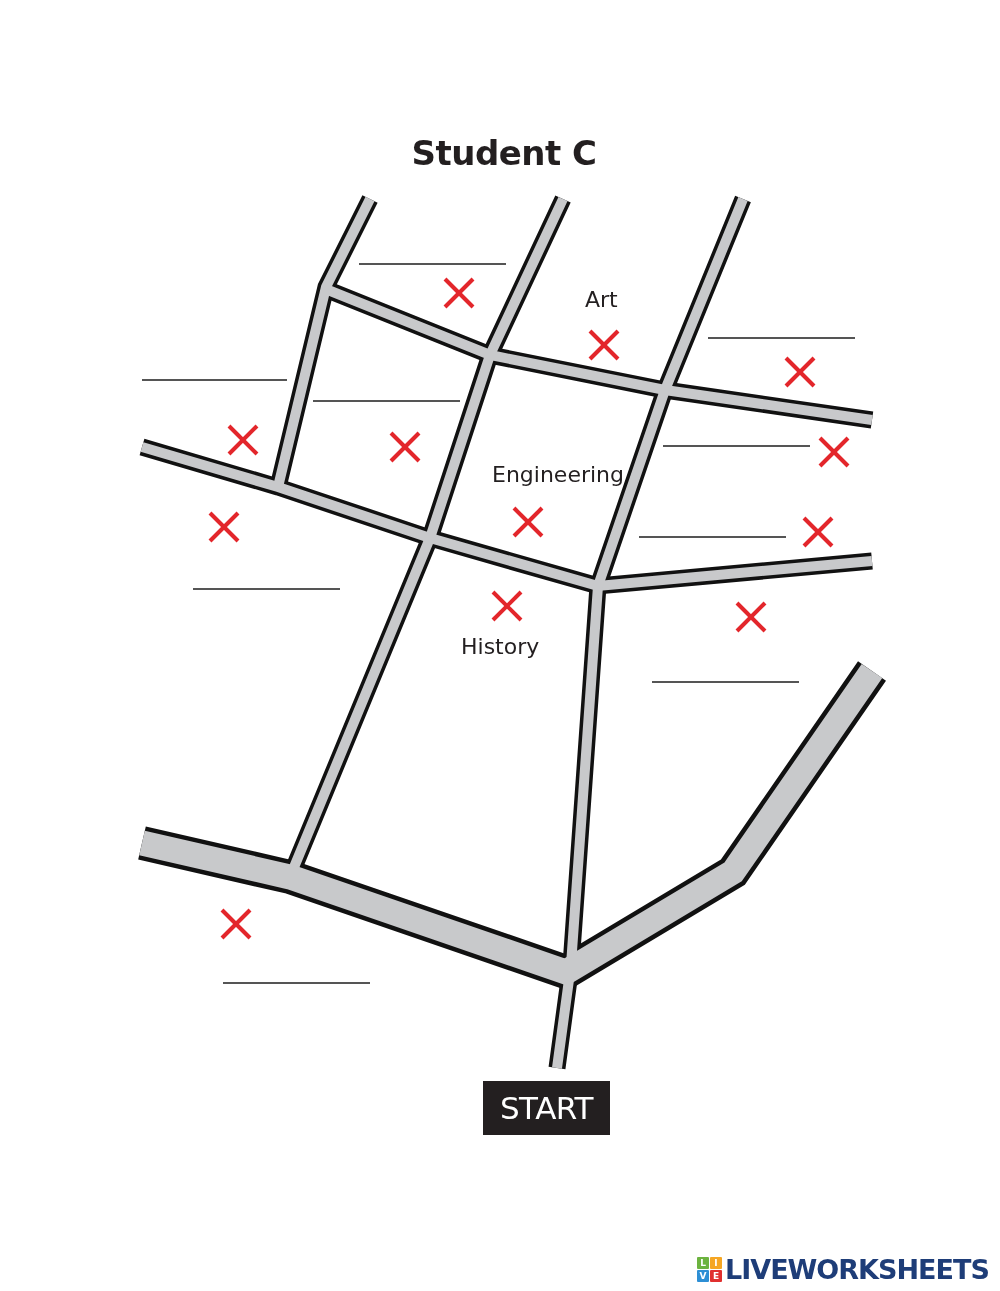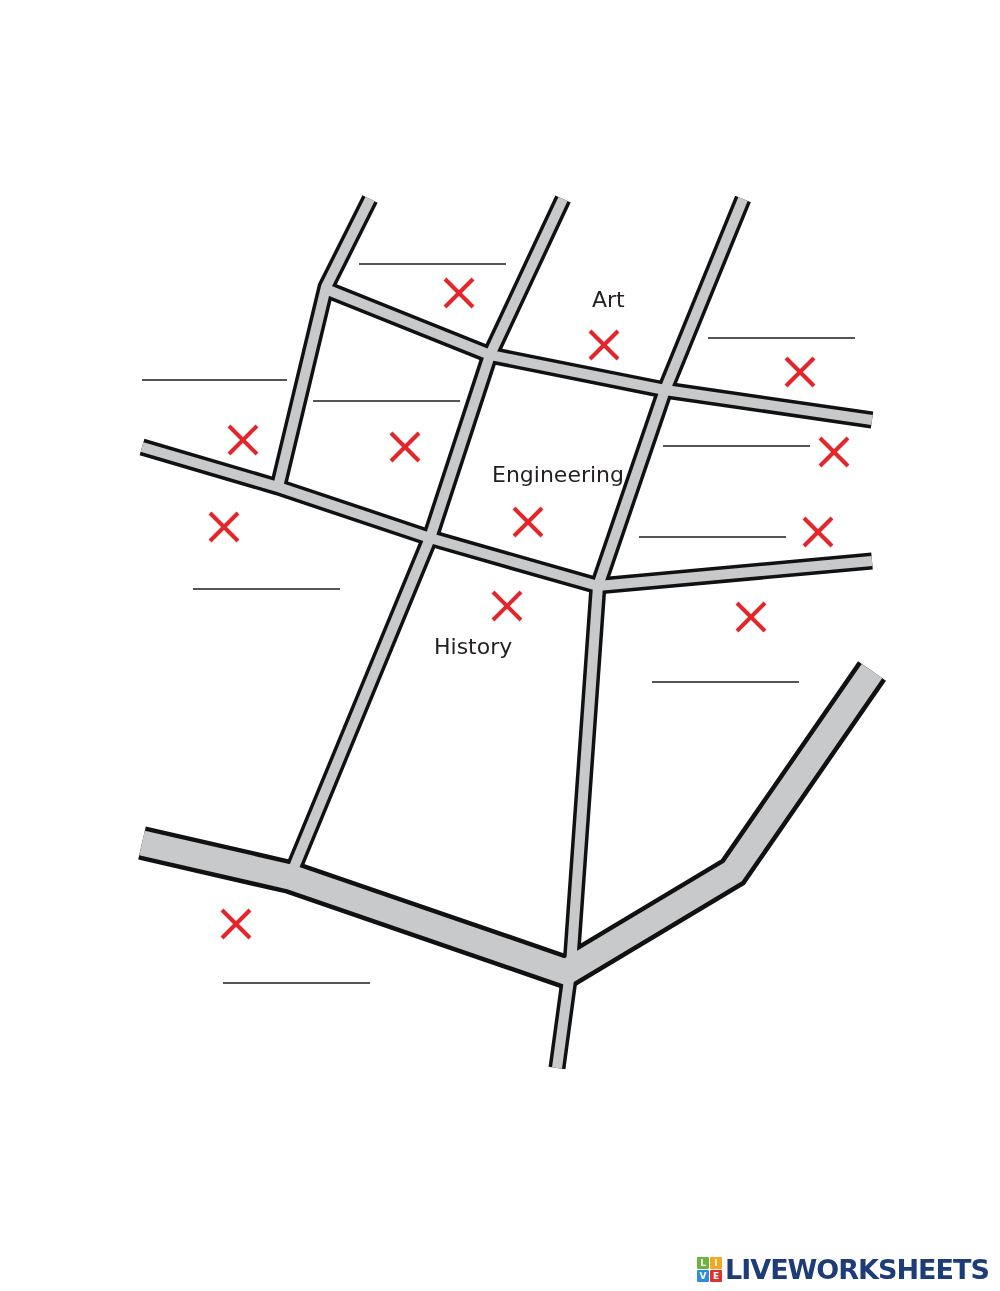--- a/index.html
+++ b/index.html
@@ -14,20 +14,21 @@
   .logo-grid div { font-size: 9px; font-weight: bold; color: #fff; display: flex; align-items: center; justify-content: center; border-radius: 1px; }
   .brand-text { font-family: "DejaVu Sans", sans-serif; font-weight: bold; font-size: 27px; color: #1e3d78; letter-spacing: -1px; text-align: right; }
   .blank { position: absolute; height: 2px; background: #555; }
   svg { position: absolute; left: 0; top: 0; }
 </style>
 </head>
 <body>
 
 <div id="stage">
 
+  <div class="title"><span>Student C</span></div>
 
   <svg width="1000" height="1291" viewBox="0 0 1000 1291">
 
     <g stroke="#111" fill="none" stroke-linejoin="miter" stroke-linecap="butt">
       <polyline stroke-width="17" points="370,199 326,287 278,487"></polyline>
       <polyline stroke-width="17" points="328,290 490,355 665,390 872,420"></polyline>
       <polyline stroke-width="17" points="142,447 278,487 430,538 598,586 872,561"></polyline>
       <polyline stroke-width="17" points="563,199 490,355 430,538 290,877"></polyline>
       <polyline stroke-width="17" points="743,199 665,390 598,586 571,965 557,1068"></polyline>
       <polyline stroke-width="34" points="142,843 290,877 566,972 733,872 872,671"></polyline>
@@ -87,34 +88,35 @@
           <line x1="737" y1="603" x2="765" y2="631"></line>
           <line x1="765" y1="603" x2="737" y2="631"></line>
         </g>
       <g>
           <line x1="222" y1="910" x2="250" y2="938"></line>
           <line x1="250" y1="910" x2="222" y2="938"></line>
         </g>
     </g>
   </svg>
 
-  <div class="label" style="left:585px; top:287px;margin-left:7px;">Art</div>
+  <div class="label" style="left:585px; top:287px;">Art</div>
   <div class="label" style="left:492px; top:462px;">Engineering</div>
-  <div class="label" style="left:434px; top:634px;">History</div>
+  <div class="label" style="left:461px; top:634px;">History</div>
 
   <div class="blank" style="left:359px; top:263px; width:147px;"></div>
   <div class="blank" style="left:708px; top:337px; width:147px;"></div>
   <div class="blank" style="left:142px; top:379px; width:145px;"></div>
   <div class="blank" style="left:313px; top:400px; width:147px;"></div>
   <div class="blank" style="left:663px; top:445px; width:147px;"></div>
   <div class="blank" style="left:639px; top:536px; width:147px;"></div>
   <div class="blank" style="left:193px; top:588px; width:147px;"></div>
   <div class="blank" style="left:652px; top:681px; width:147px;"></div>
   <div class="blank" style="left:223px; top:982px; width:147px;"></div>
 
+  <div class="start">START</div>
 
   <div class="brand">
     <div class="logo-grid">
       <div style="background:#6cb33f">L</div>
       <div style="background:#f5a623">I</div>
       <div style="background:#2d8fd5">V</div>
       <div style="background:#e0302f">E</div>
     </div>
     <div class="brand-text">LIVEWORKSHEETS</div>
   </div>

